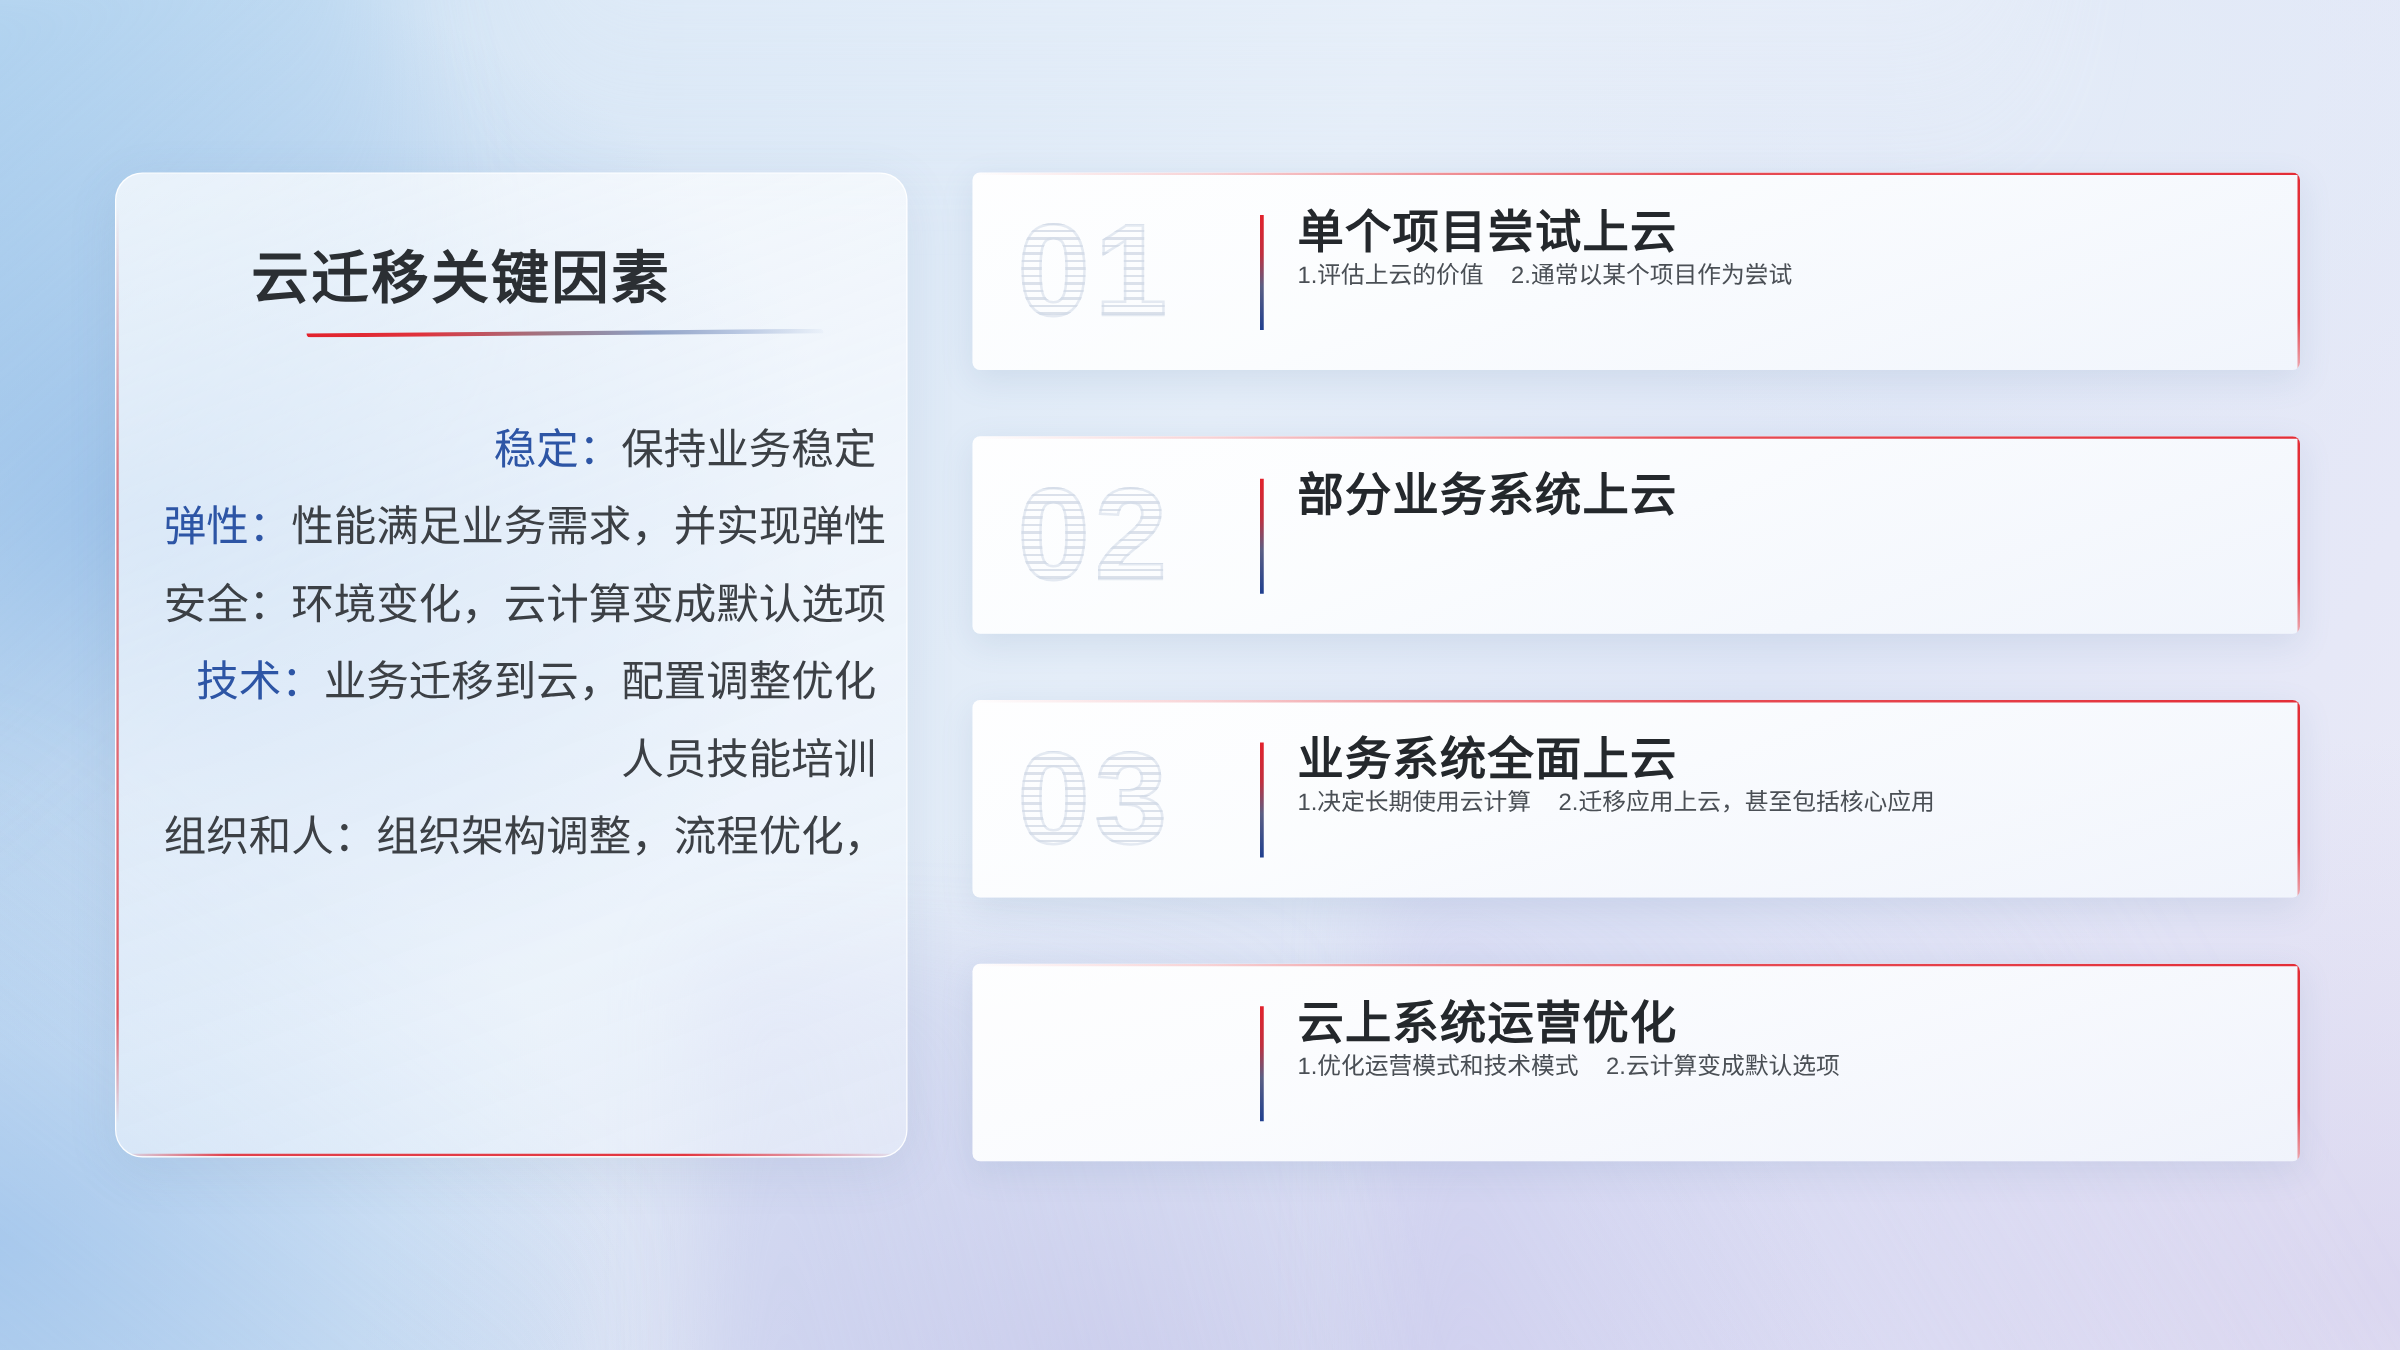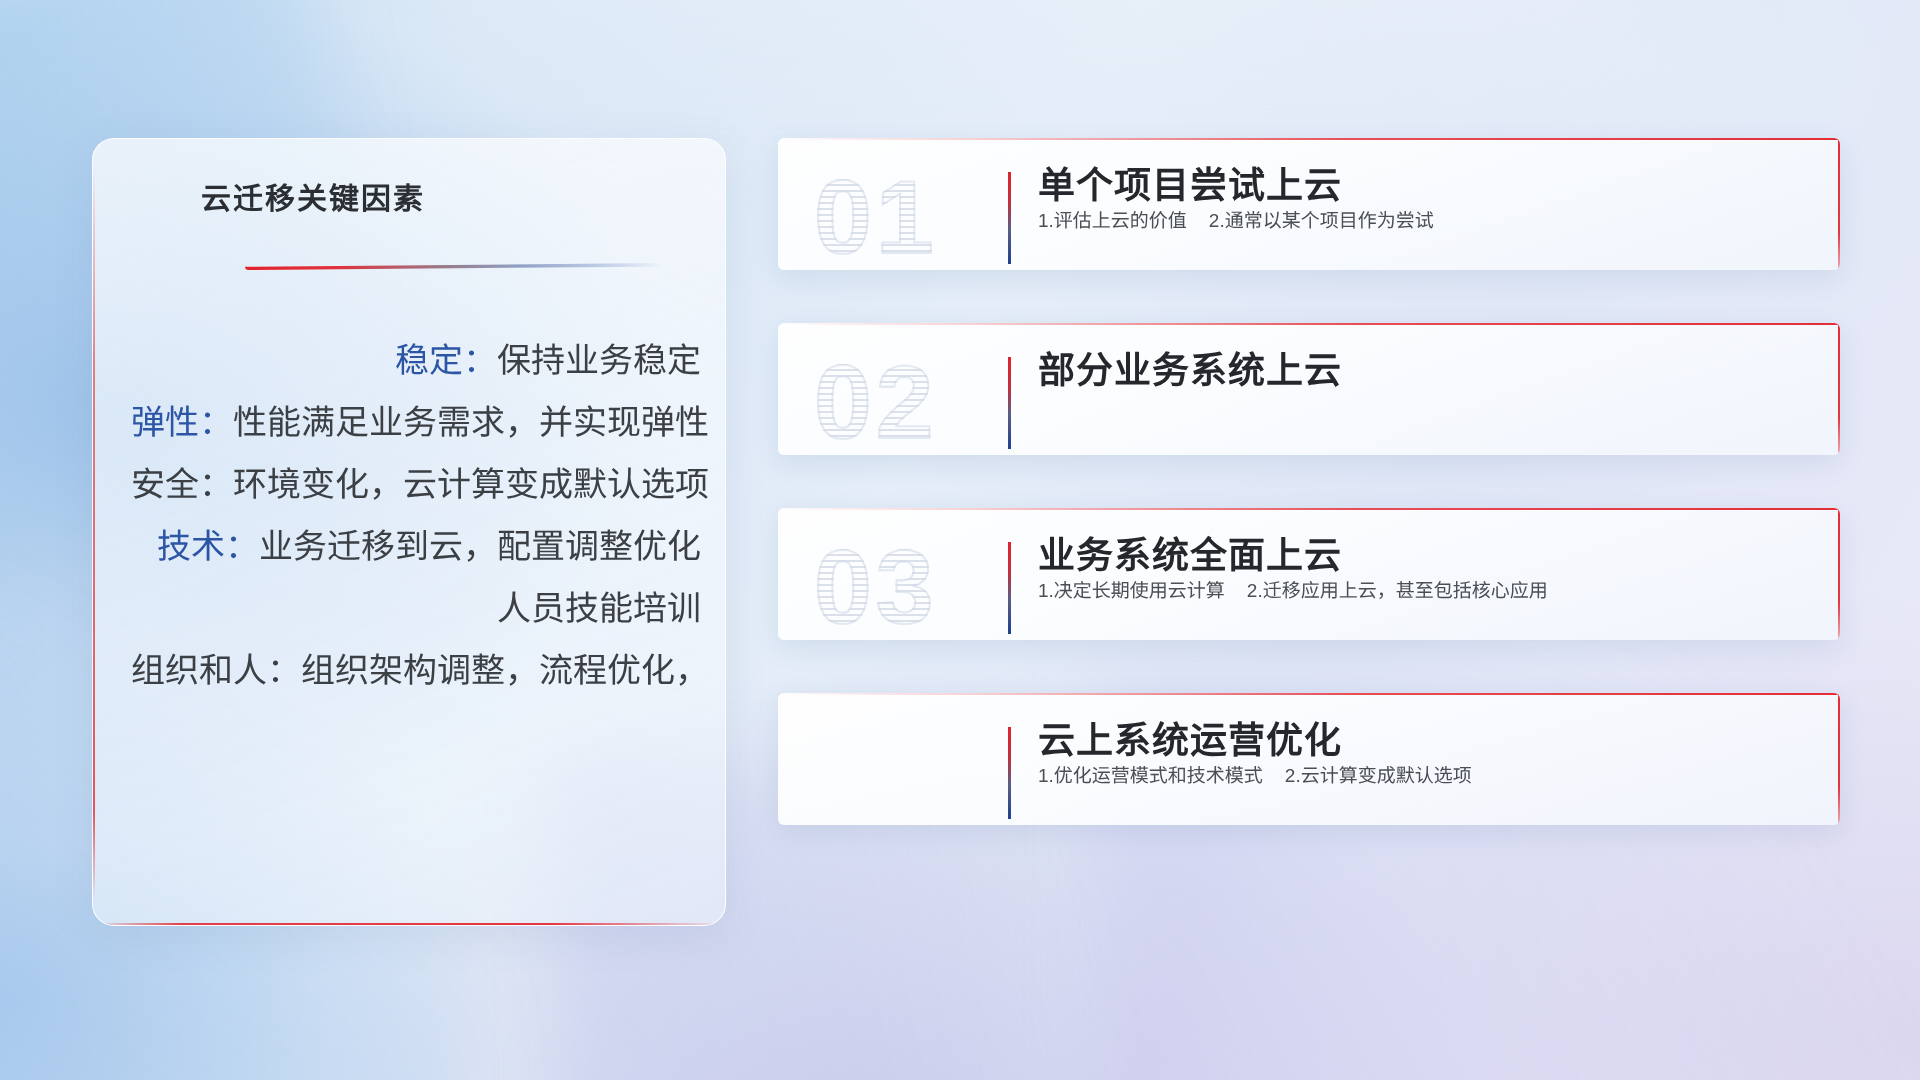--- a/index.html
+++ b/index.html
@@ -81,22 +81,22 @@
     content: "";
     position: absolute;
     left: 0; top: 26px; bottom: 26px;
     width: 2px;
     background: linear-gradient(180deg, rgba(226,34,44,0.0) 0%, rgba(226,34,44,0.55) 28%, rgba(226,34,44,0.75) 88%, rgba(226,34,44,0.0) 100%);
   }
 
   .panel-title {
     position: absolute;
     left: 108px;
-    top: 35px;
-    font-size: 30px;
+    top: 46px;
+    font-size: 46px;
     font-weight: 700;
     letter-spacing: 2px;
     color: #2b2f33;
     white-space: nowrap;
   }
   .title-rule {
     position: absolute;
     left: 152px;
     top: 124px;
     width: 414px;
@@ -126,21 +126,21 @@
 
   
   .cards {
     position: absolute;
     left: 778px;
     top: 138px;
     width: 1062px;
   }
   .card {
     position: relative;
-    height: 132px;
+    height: 158px;
     margin-bottom: 53px;
     border-radius: 6px;
     background: linear-gradient(160deg, rgba(255,255,255,0.96) 0%, rgba(253,254,255,0.92) 38%, rgba(243,247,253,0.86) 100%);
     box-shadow: 0 8px 26px rgba(95,125,170,0.14);
     box-sizing: border-box;
     overflow: hidden;
   }
   .card::before {
     content: "";
     position: absolute;

